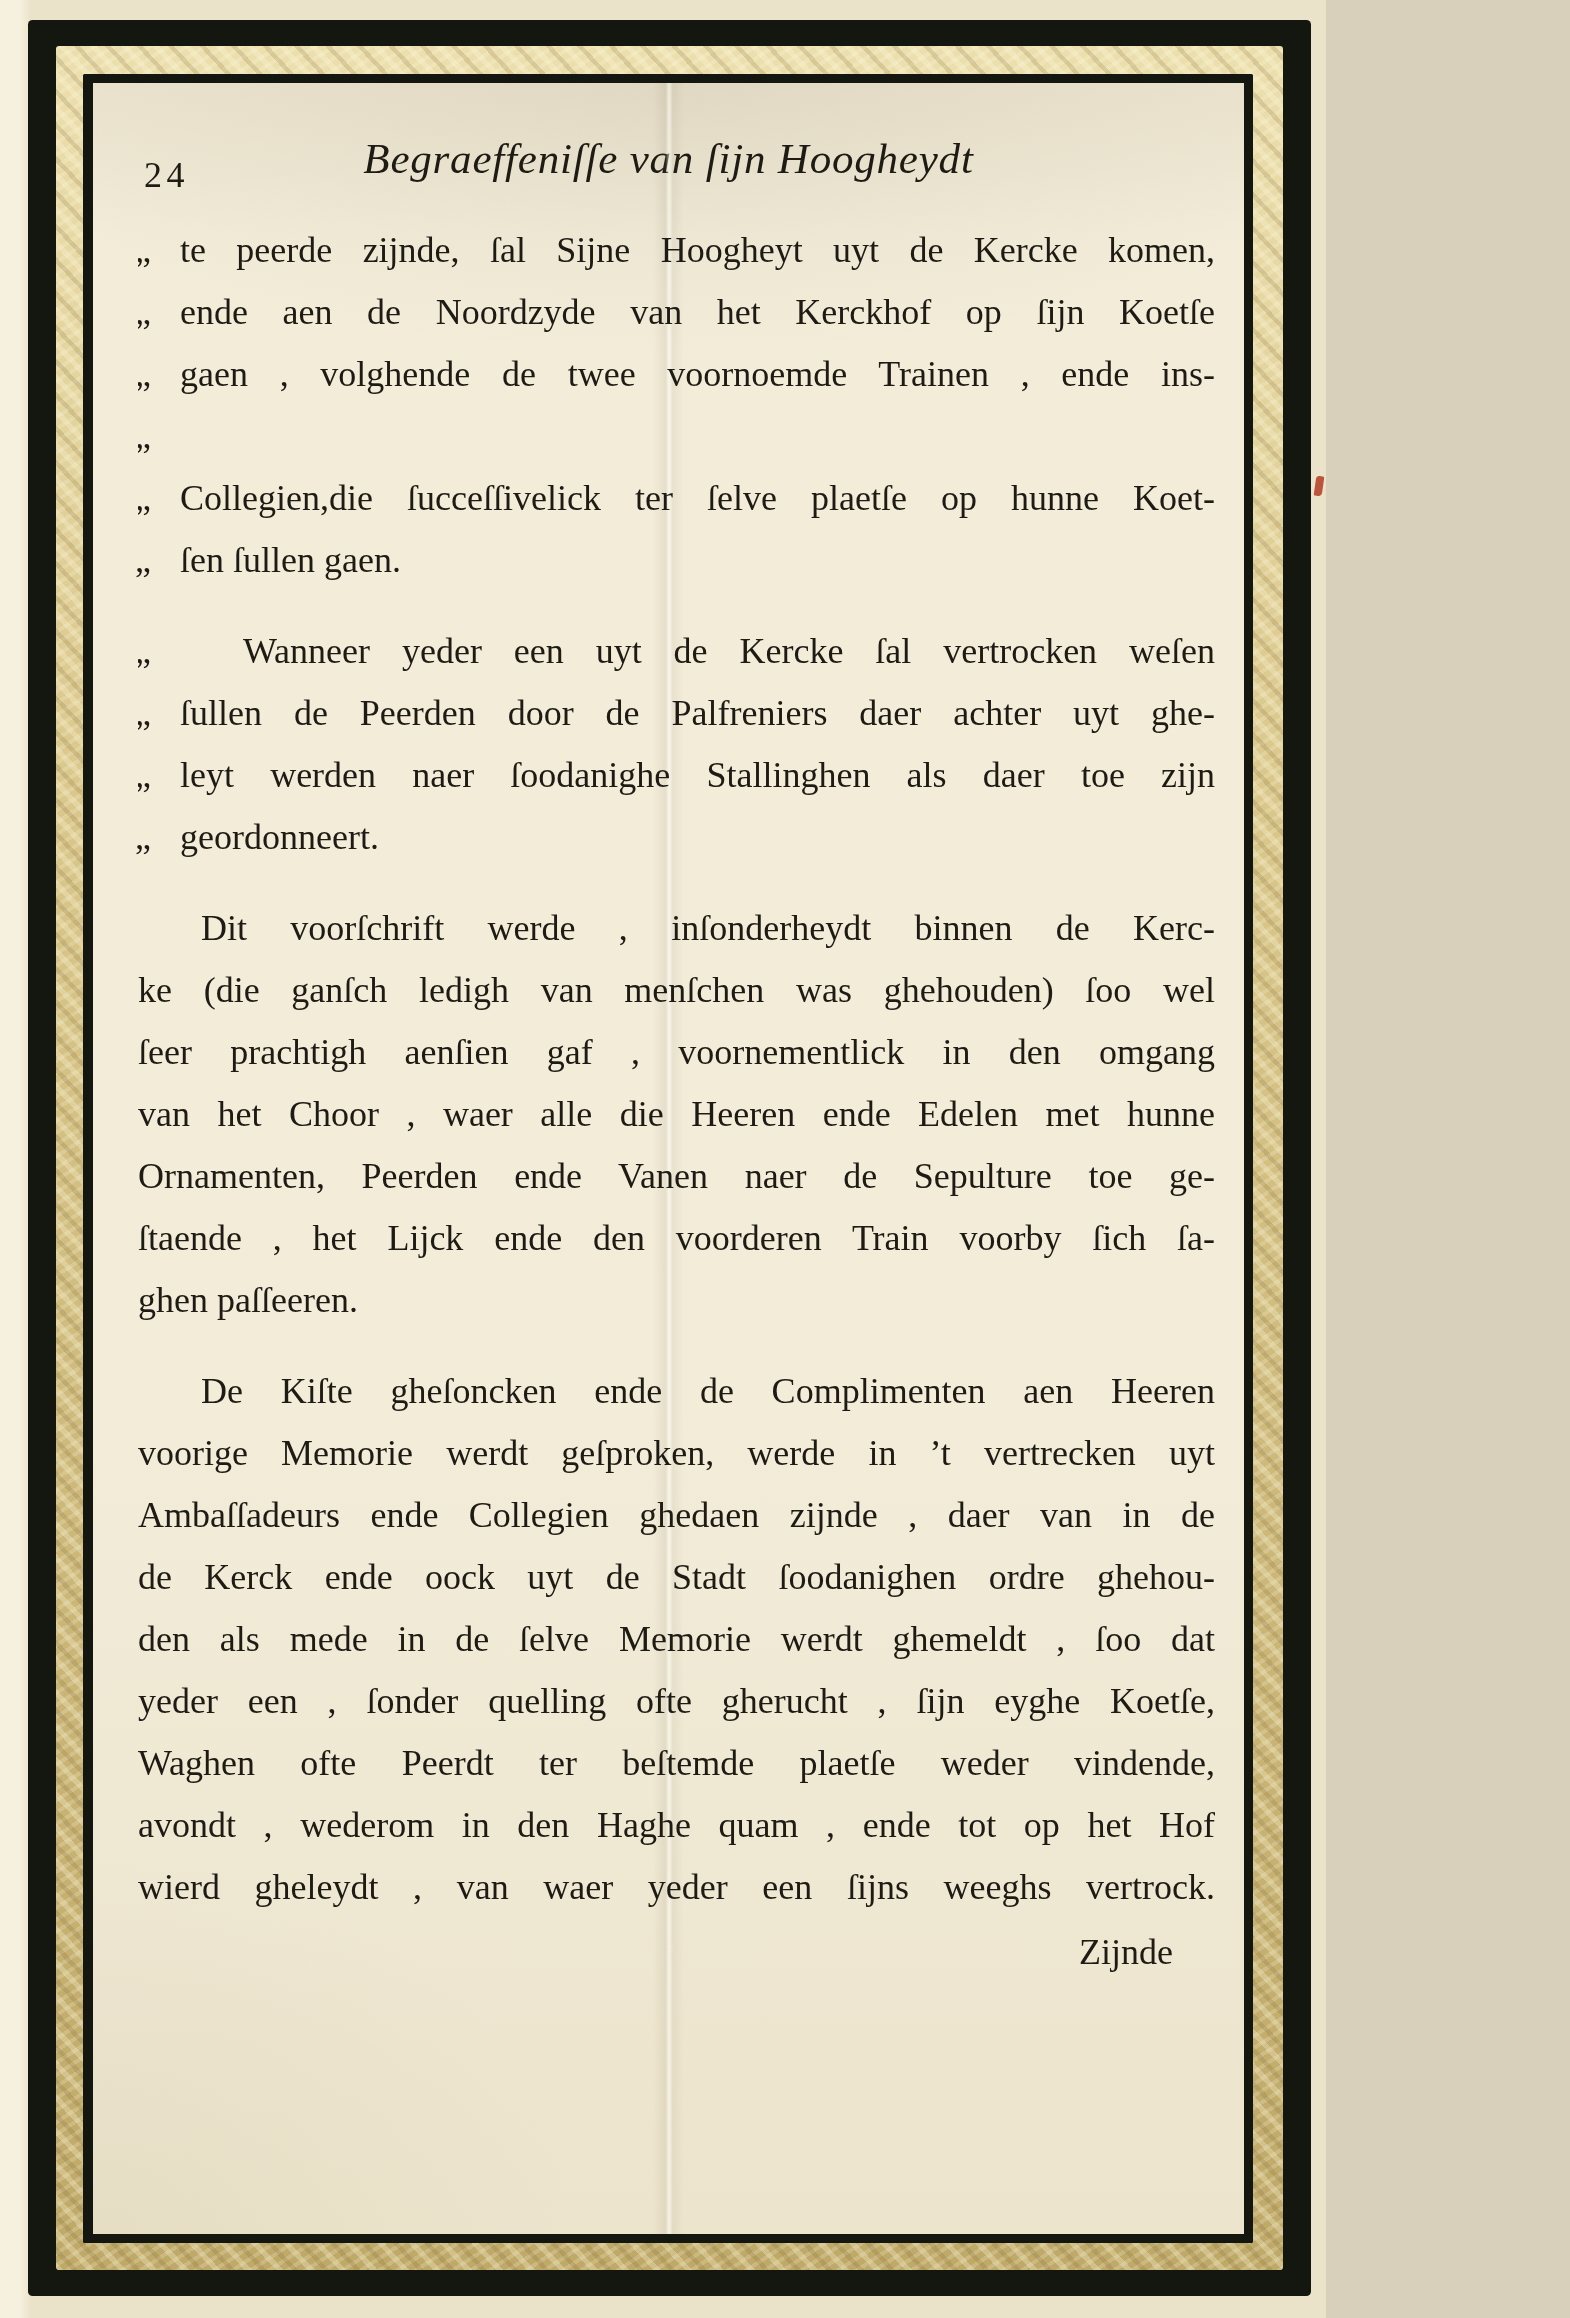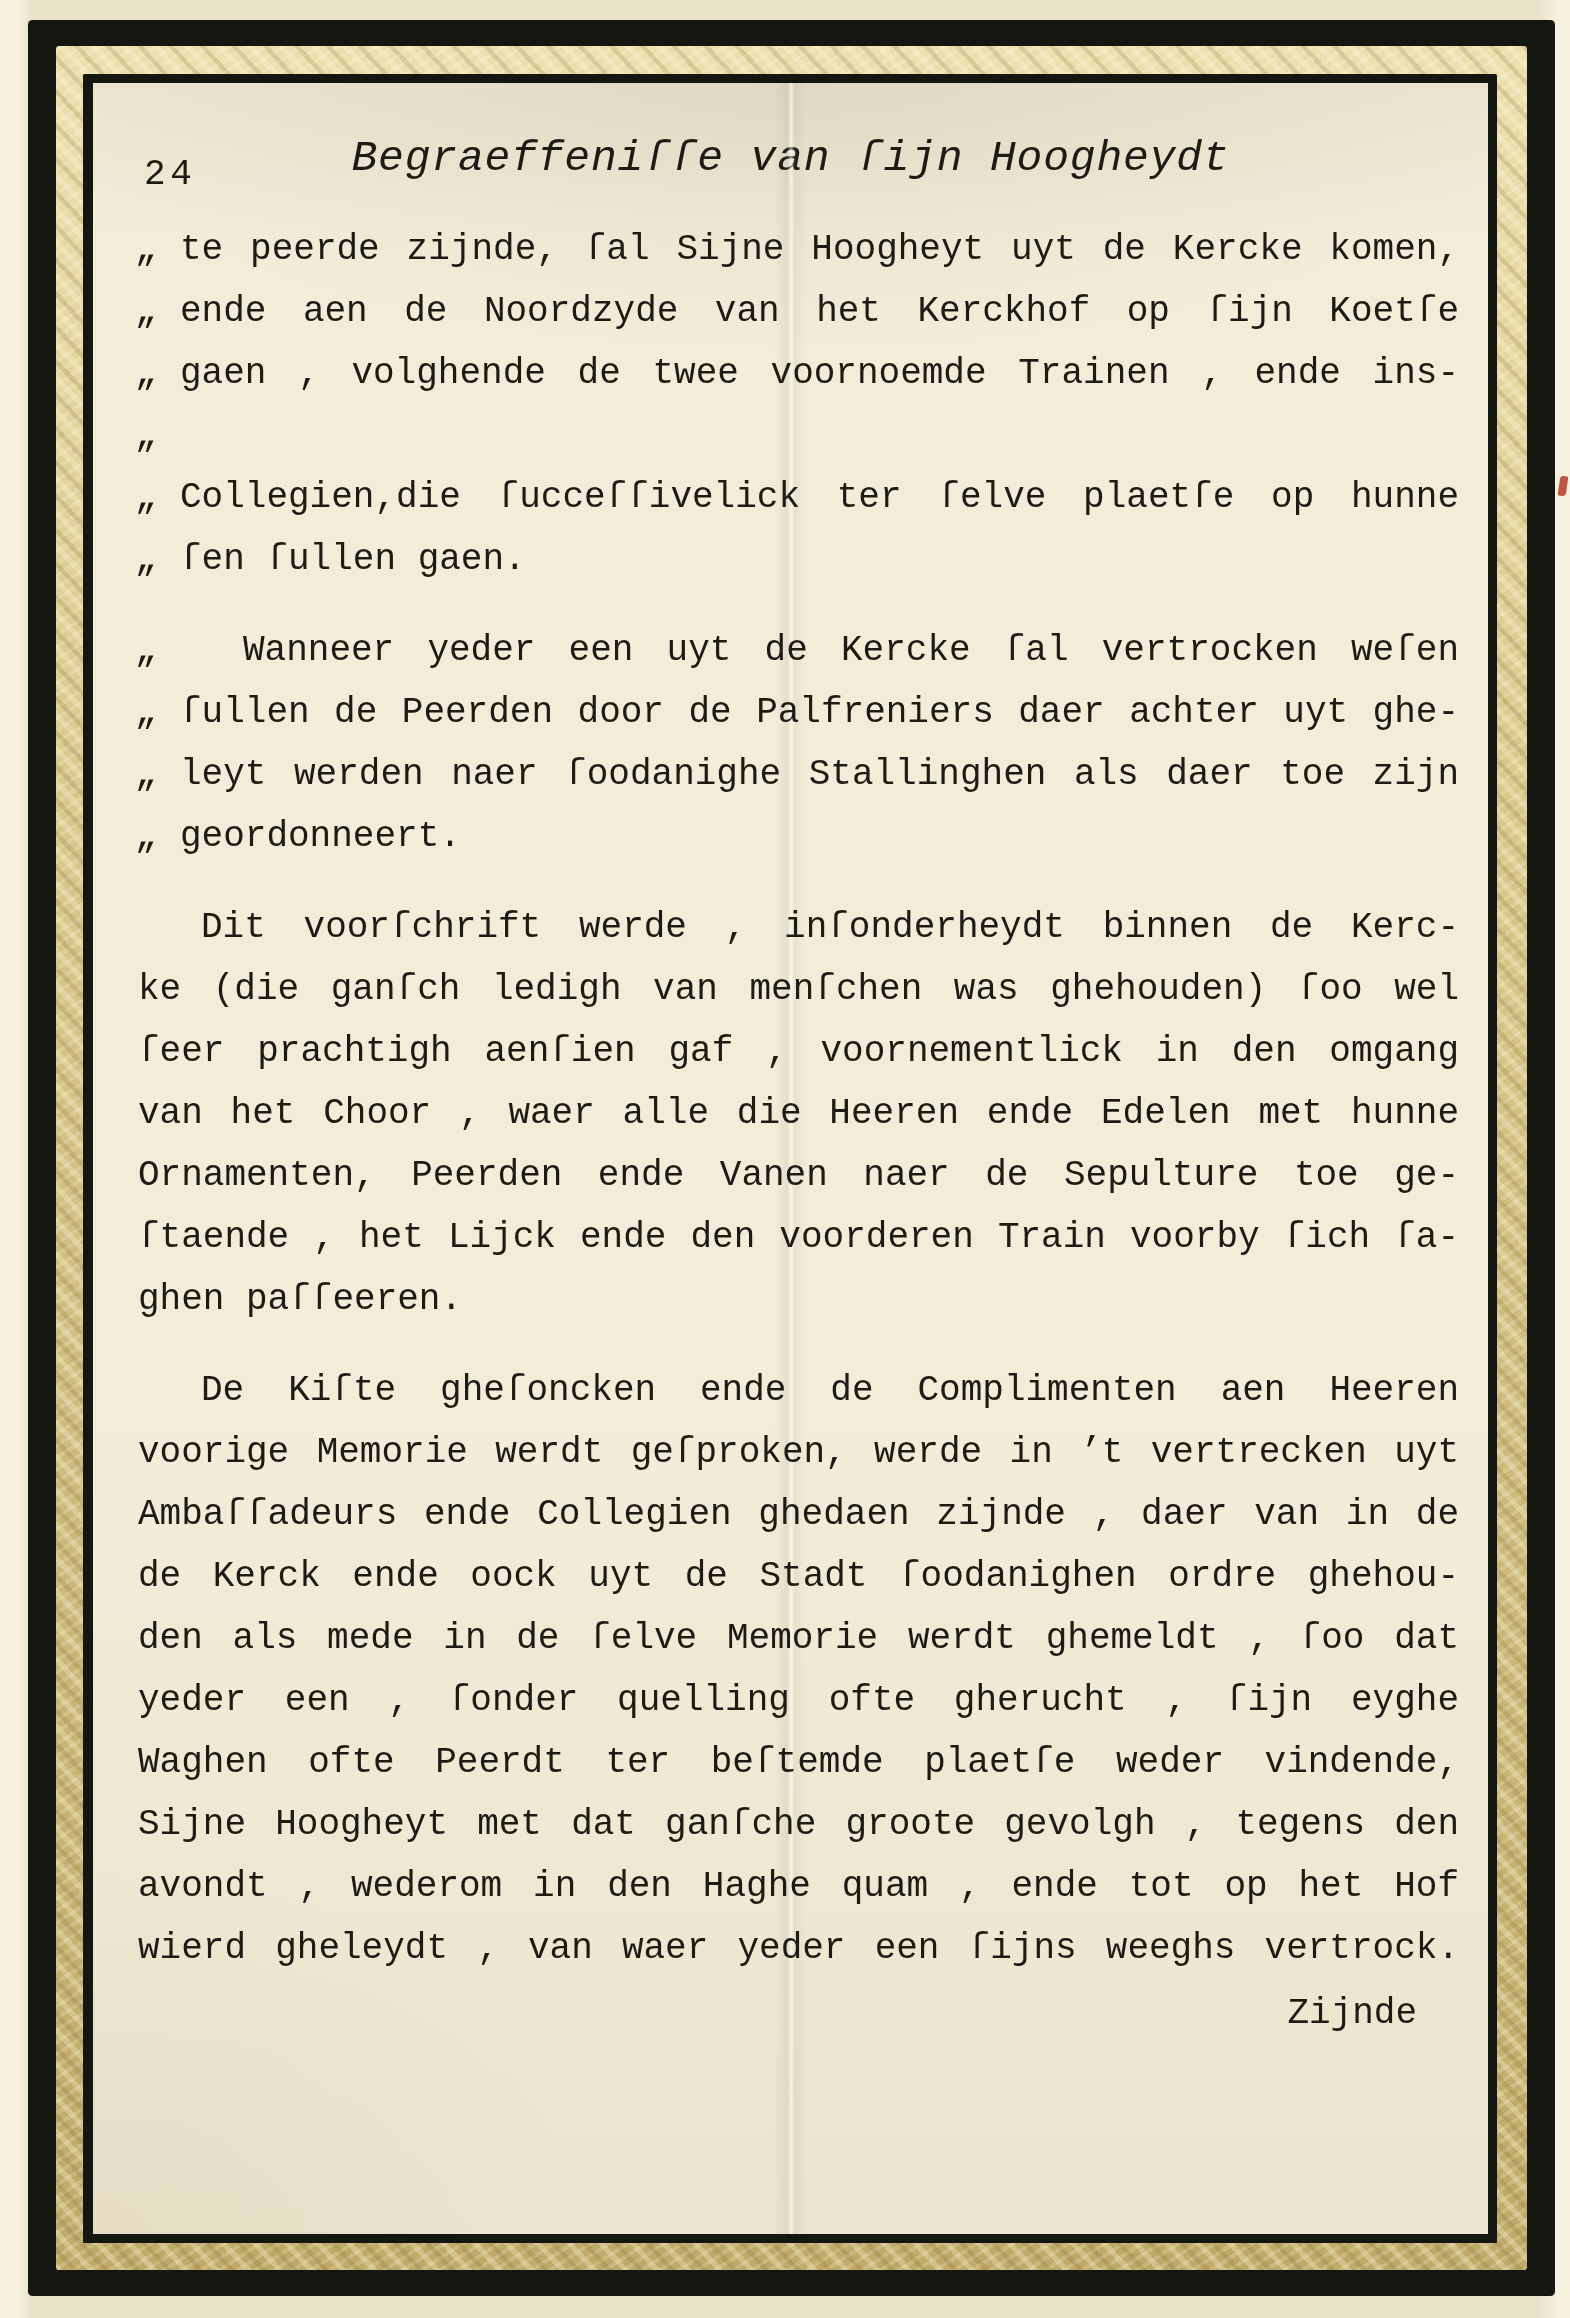--- a/index.html
+++ b/index.html
@@ -1,23 +1,23 @@
 <!DOCTYPE html>
 <html style="font-size:12.4px"><head>
 <meta charset="utf-8">
 <style>
   html,body{margin:0;padding:0;background:#d8d0ba;}
   .scan{
     position:relative;
-    width:1570px;height:2319px;
+    width:1326px;height:2319px;
     background:
       linear-gradient(90deg, var(--edge-light) 0px, var(--edge-light) 20px, var(--outer-bg) 31px, var(--outer-bg) 1538px, var(--edge-light) 1557px),
       var(--outer-bg);
     overflow:hidden;
-    font-family:Liberation Mono, monospace;
+    font-family:Liberation Serif, serif;
     color:var(--ink);
   }
   .frame-black-outer{
     position:absolute; top:20px; right:15.5px; bottom:23px; left:28px;
     background:var(--frame-black);
     border-radius:4.6px;
   }
   .frame-gold{
     position:absolute; top:46px; right:43px; bottom:49px; left:56px;
     background:
@@ -131,21 +131,20 @@
           <div class="line"><span>ghen paſſeeren.</span></div>
         </div>
         <div class="para">
           <div class="line just indent"><span>De Kiſte gheſoncken ende de Complimenten aen Heeren</span></div>
           <div class="line just"><span>voorige Memorie werdt geſproken, werde in ’t vertrecken uyt</span></div>
           <div class="line just"><span>Ambaſſadeurs ende Collegien ghedaen zijnde , daer van in de</span></div>
           <div class="line just"><span>de Kerck ende oock uyt de Stadt ſoodanighen ordre ghehou-</span></div>
           <div class="line just"><span>den als mede in de ſelve Memorie werdt ghemeldt , ſoo dat</span></div>
           <div class="line just"><span>yeder een , ſonder quelling ofte gherucht , ſijn eyghe Koetſe,</span></div>
           <div class="line just"><span>Waghen ofte Peerdt ter beſtemde plaetſe weder vindende,</span></div>
-          <div class="line just"><span>Sijne Hoogheyt met dat ganſche groote gevolgh , tegens den</span></div>
           <div class="line just"><span>avondt , wederom in den Haghe quam , ende tot op het Hof</span></div>
           <div class="line just"><span>wierd gheleydt , van waer yeder een ſijns weeghs vertrock.</span></div>
         </div>
       </div>
     <div class="catchword">Zijnde</div>
   </div>
   <div class="speck"></div>
 </div>
 
 

